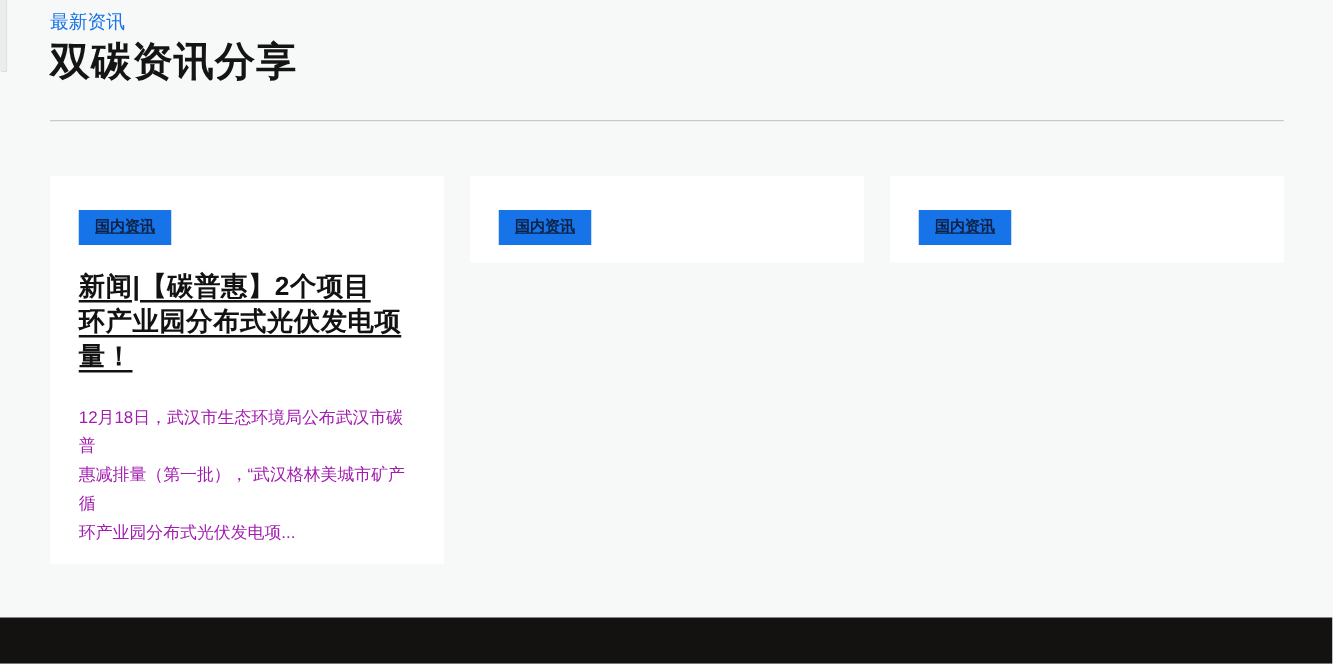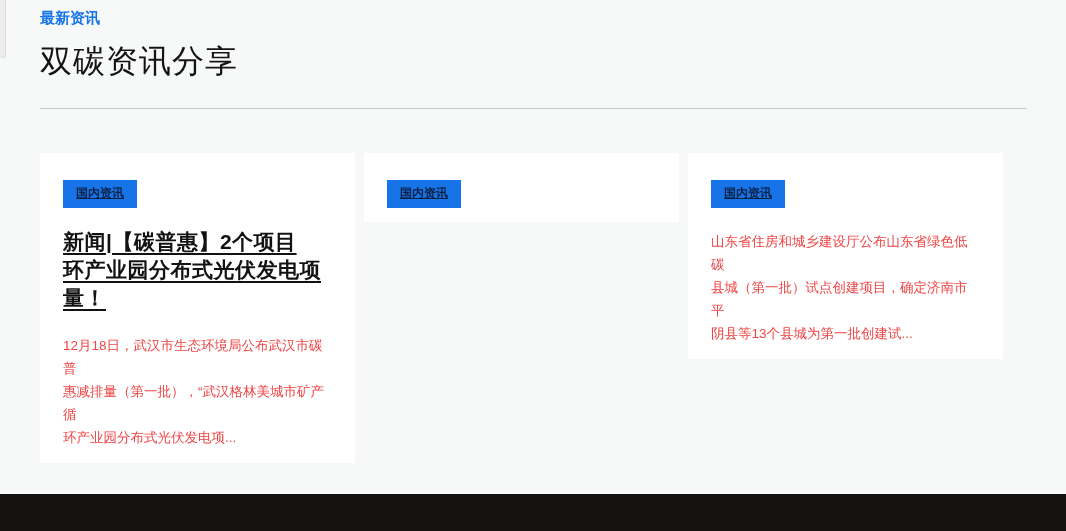--- a/index.html
+++ b/index.html
@@ -18,41 +18,41 @@
     border-bottom: 1px solid #dcdcdc;
     border-radius: 0 0 5px 5px;
   }
   .content {
     position: absolute;
     left: 40px; top: 8px;
     width: 987px;
   }
   .eyebrow {
     font-size: 15px;
-    font-weight: bold;
+    font-weight: normal;
     color: #1673e8;
     line-height: 19px;
   }
   .page-title {
-    margin-top: 15px;
+    margin-top: 3px;
     font-size: 32px;
-    font-weight: normal;
+    font-weight: bold;
     color: #141414;
     line-height: 38px;
     letter-spacing: 1px;
   }
   .divider {
     border: none;
     border-top: 1px solid #c9c9c9;
     margin-top: 28px;
   }
   .cards {
     margin-top: 44px;
     display: flex;
-    gap: 9px;
+    gap: 21px;
     align-items: flex-start;
   }
   .card {
     width: 315px;
     background: #ffffff;
     padding: 27px 23px 14px 23px;
   }
   .tag {
     display: inline-block;
     background: #1673e8;
@@ -73,21 +73,21 @@
     text-decoration: underline;
     text-decoration-thickness: 2px;
     text-underline-offset: 4px;
     white-space: pre-line;
     cursor: pointer;
     letter-spacing: 0.5px;
   }
   .excerpt {
     margin-top: 22px;
     font-size: 13.5px;
-    color: #ef4444;
+    color: #a21caf;
     line-height: 23px;
     white-space: pre-line;
   }
   .footer-bar {
     position: absolute;
     left: 0; bottom: 0;
     width: 1066px; height: 37px;
     background: #131211;
   }
 </style>
@@ -112,21 +112,18 @@
 惠减排量（第一批），“武汉格林美城市矿产循
 环产业园分布式光伏发电项...</p>
     </article>
 
     <article class="card">
       <a class="tag">国内资讯</a>
     </article>
 
     <article class="card">
       <a class="tag">国内资讯</a>
-      <p class="excerpt">山东省住房和城乡建设厅公布山东省绿色低碳
-县城（第一批）试点创建项目，确定济南市平
-阴县等13个县城为第一批创建试...</p>
     </article>
 
   </div>
 </div>
 
 <footer class="footer-bar"></footer>
 
 </body></html>

